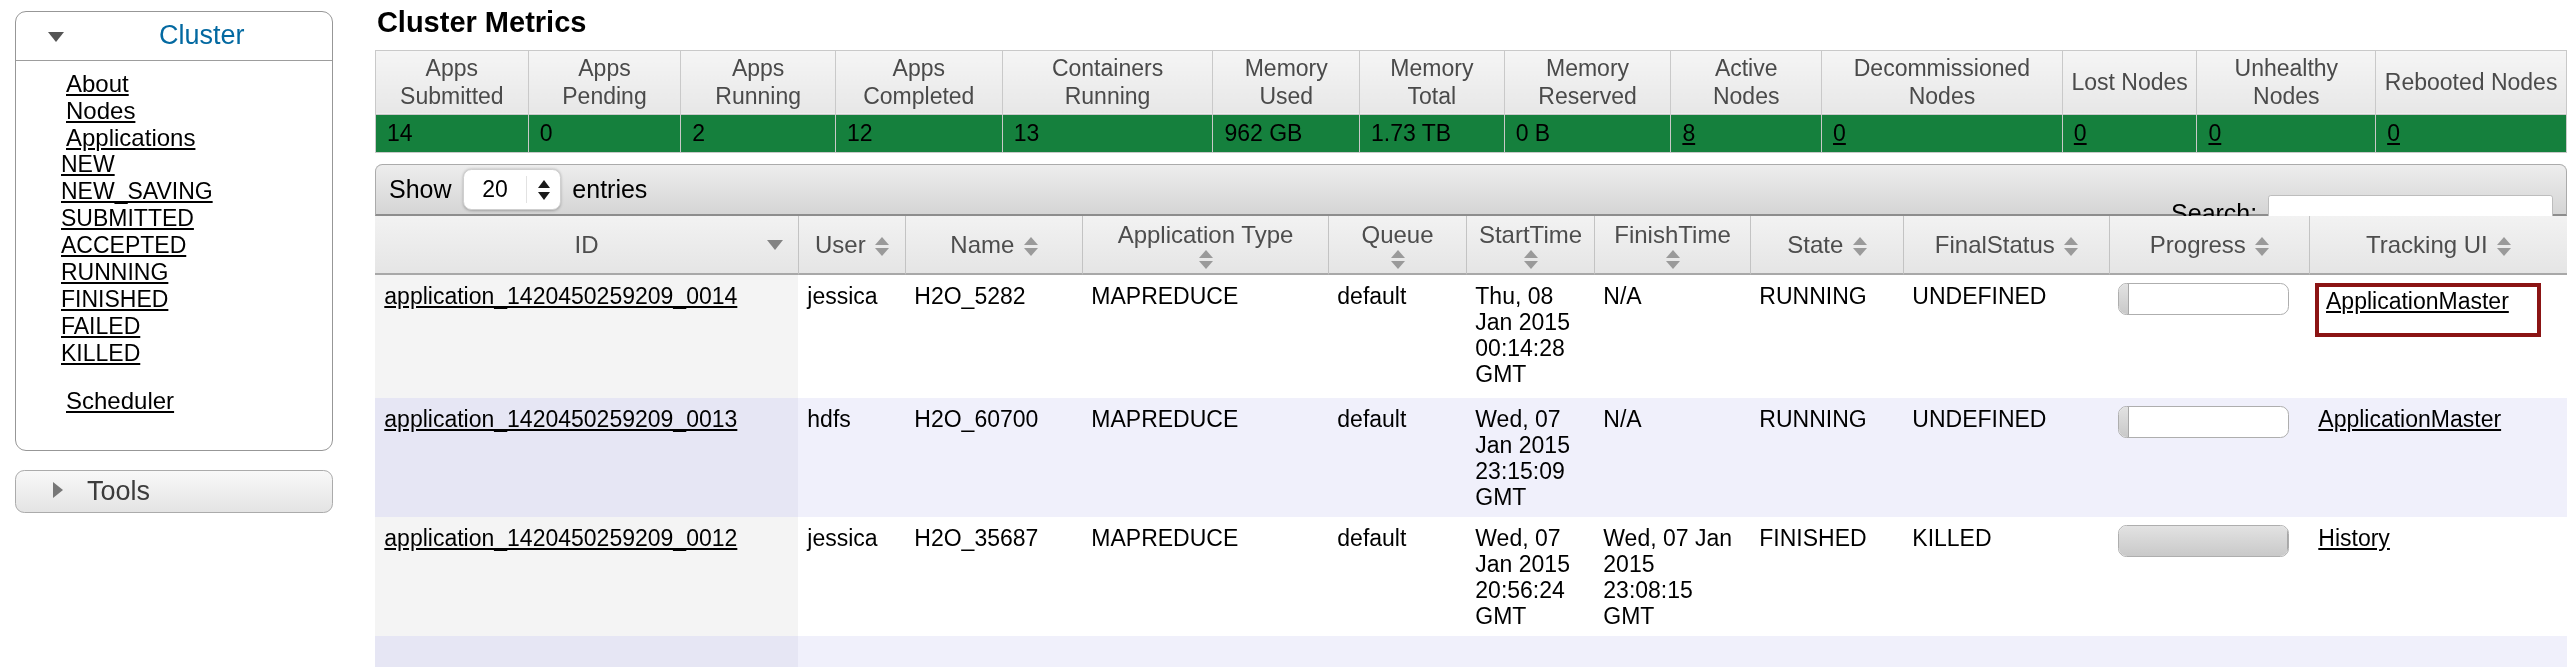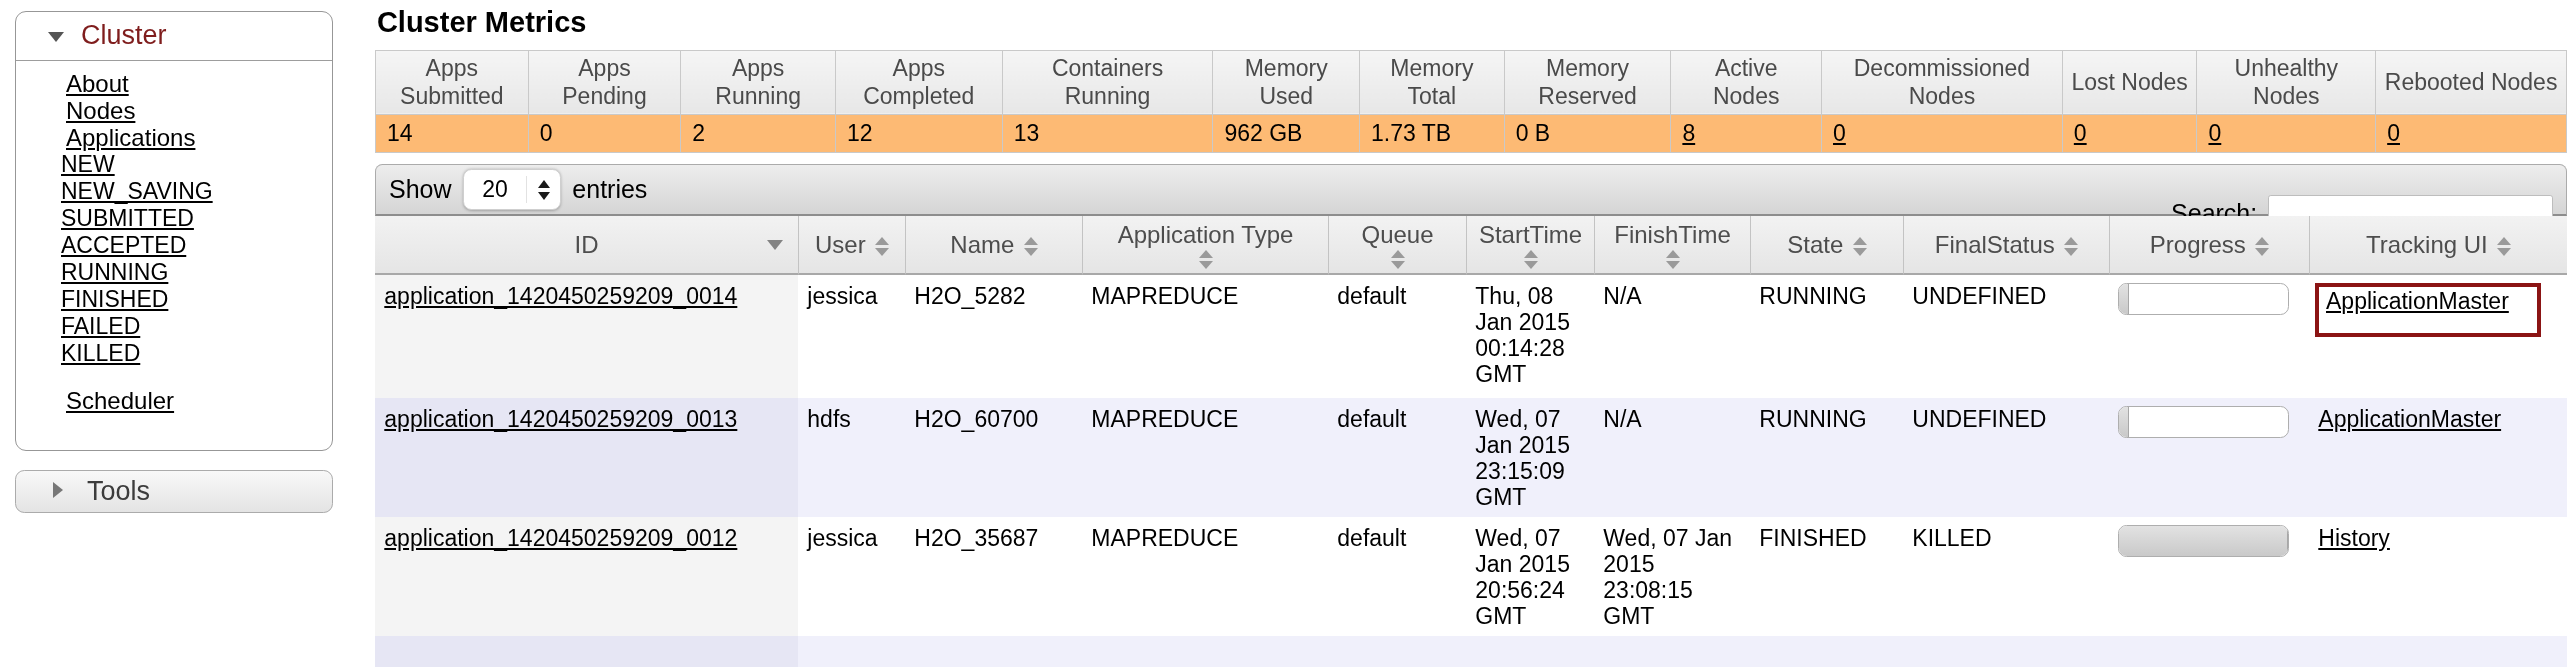--- a/index.html
+++ b/index.html
@@ -10,22 +10,23 @@
   }
   a{color:#000;text-decoration:underline;cursor:pointer;}
 
   
   .sidebar{position:absolute;left:15px;top:11px;width:318px;}
   .cluster-panel{
     background:#fff;border:1.9px solid #979797;border-radius:11px;
     height:440px;box-sizing:border-box;
   }
   .panel-header{
-    font-size:27px;color:#7f1d1d;padding:8.4px 9.3px 8.4px 65px;position:relative;
+    font-size:27px;color:#0369a1;padding:8.4px 9.3px 8.4px 65px;position:relative;
     border-bottom:1.9px solid #9d9d9d;
+    text-align:center;
   }
   .tri-down{
     position:absolute;left:32px;top:20.4px;width:0;height:0;
     border-left:8.4px solid transparent;border-right:8.4px solid transparent;
     border-top:10.2px solid #555;
   }
   .tri-right{
     position:absolute;left:37px;top:11px;width:0;height:0;
     border-top:8.4px solid transparent;border-bottom:8.4px solid transparent;
     border-left:10.2px solid #777;
@@ -48,21 +49,21 @@
   
   table.metrics{width:2192px;border-collapse:collapse;table-layout:fixed;}
   table.metrics th{
     background:linear-gradient(#f5f5f5,#e7e7e7);
     border:0.9px solid #c9c9c9;color:#4a4a4a;font-weight:normal;
     font-size:23px;line-height:28px;text-align:center;
     height:54px;padding:3.7px 7.4px;vertical-align:middle;
   }
   table.metrics td{
     border:0.9px solid #c9c9c9;font-size:23px;padding:4.6px 11px;
-    text-align:left;vertical-align:middle;height:28px;background:#fdba74;color:#000;
+    text-align:left;vertical-align:middle;height:28px;background:#15803d;color:#000;
   }
 
   
   .dt-bar{
     margin-top:11px;height:52px;box-sizing:border-box;
     background:linear-gradient(#ededed,#d5d5d5);
     border:0.9px solid #ababab;border-bottom:2.8px solid #8d8d8d;
     border-radius:7.4px 7.4px 0 0;
     display:flex;justify-content:space-between;align-items:center;
     padding:0 13px;font-size:25px;color:#000;

